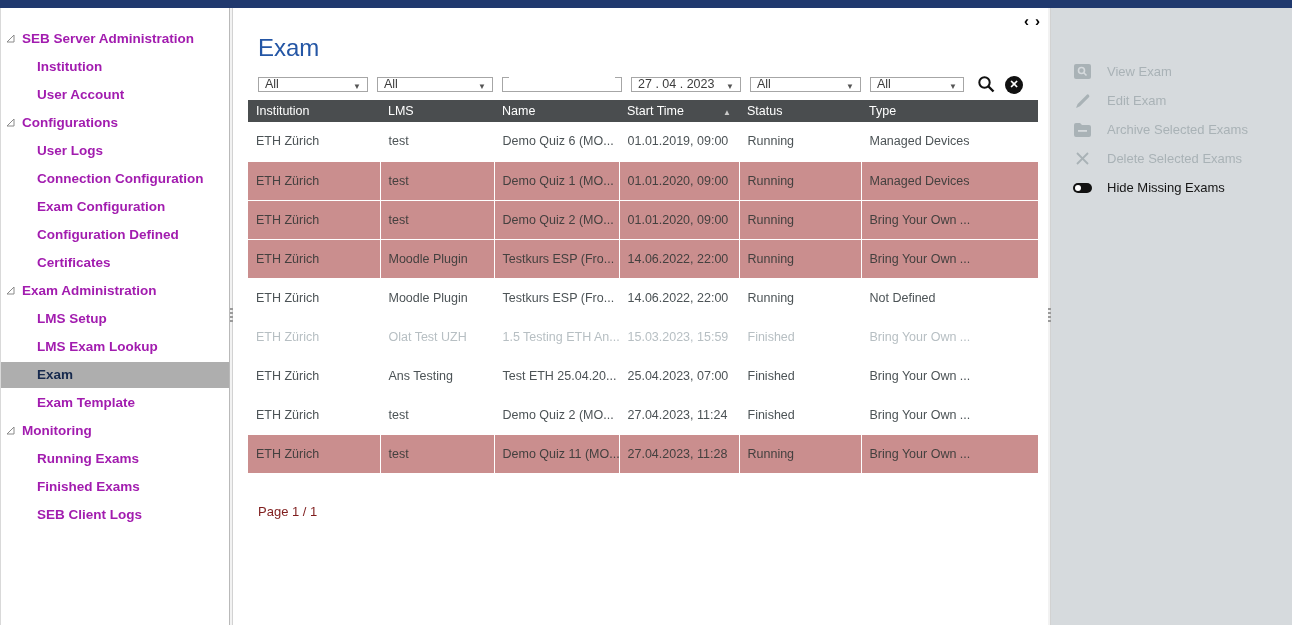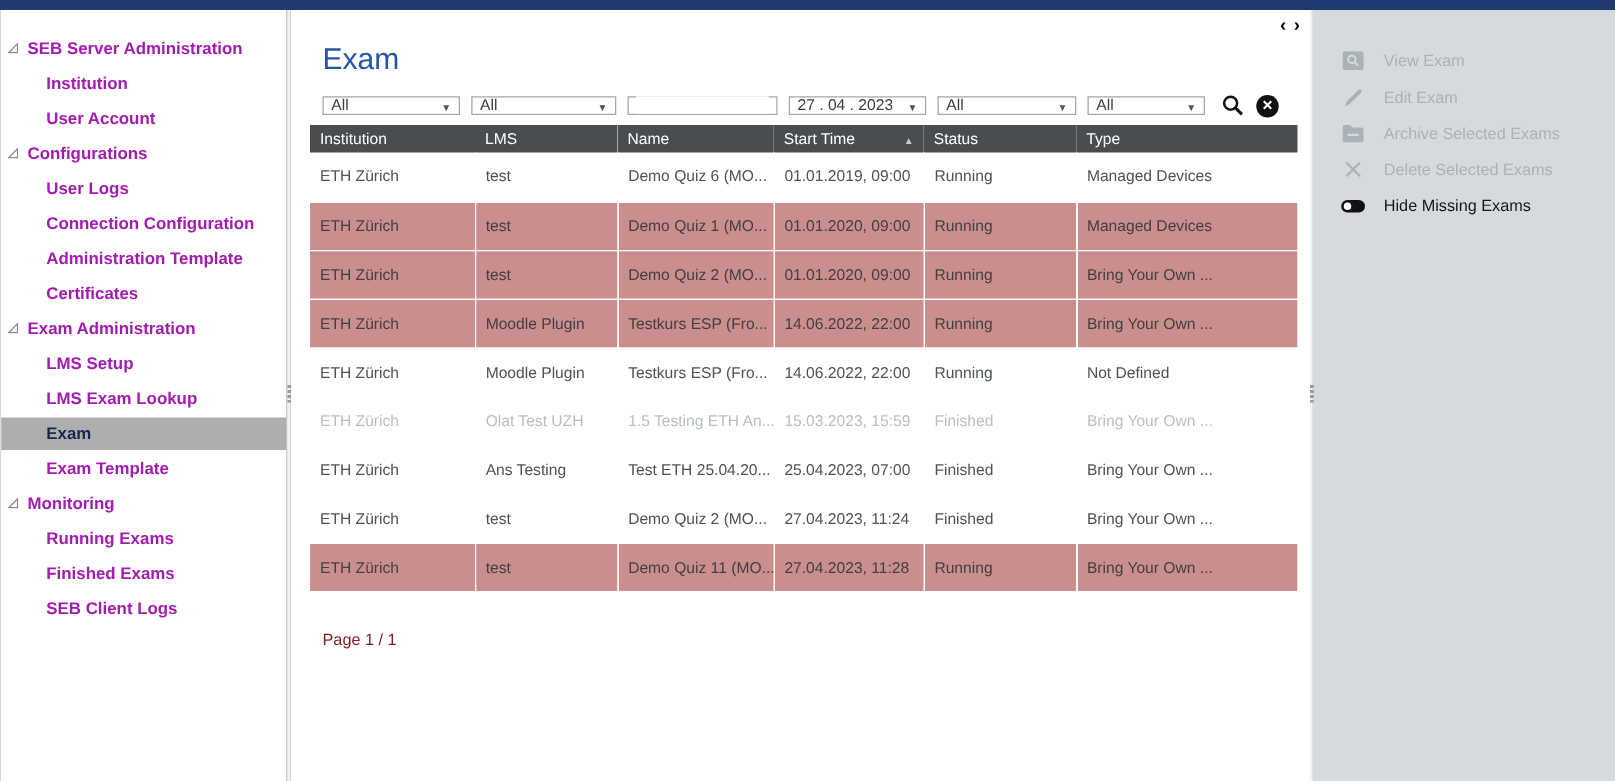--- a/index.html
+++ b/index.html
@@ -52,21 +52,21 @@
              text-align:left; padding:0 8px; white-space:nowrap; overflow:hidden; cursor:pointer; }
   .sort-asc { float:right; font-size:8px; color:#c9c9c9; margin-top:4px; }
   .grid td { height:39px; padding:0 8px; color:#4c5356; white-space:nowrap; overflow:hidden;
              border-bottom:1px solid #fff; border-right:1px solid #fff; cursor:default; }
   tr.row-pink td { background:#ca8e8e; color:#44403f; }
   tr.row-missing td { color:#b7bfc3; }
 
   .pagination { margin:30px 0 0 25px; font-size:13px; color:#7f1d1d; }
 
   
-  .rightpanel { width:241px; background:#d6dadd; flex:none; padding-top:26px; }
+  .rightpanel { width:241px; background:#d6dadd; flex:none; padding-top:49px; }
   .action { display:flex; align-items:center; gap:15px; padding-left:22px; height:29px;
             font-size:13px; color:#a9b2b6; cursor:default; }
   .action.enabled { color:#161616; cursor:pointer; }
   .action .ic { width:19px; display:flex; justify-content:center; }
   .toggle-pill { width:19px; height:10px; background:#111; border-radius:5px; position:relative; }
   .toggle-pill::after { content:""; position:absolute; left:2px; top:2px; width:6px; height:6px;
                         border-radius:50%; background:#fff; }
 </style>
 </head>
 <body>
@@ -84,21 +84,22 @@
     <div class="nav-item nav-child"><span>Institution</span></div>
     <div class="nav-item nav-child"><span>User Account</span></div>
     <div class="nav-item nav-section">
       <svg class="tree-arrow" viewBox="0 0 9 9">
           <polygon points="8,1 8,8 1,8" fill="none" stroke="#8a8a8a" stroke-width="1"></polygon>
         </svg>
       <span>Configurations</span>
     </div>
     <div class="nav-item nav-child"><span>User Logs</span></div>
     <div class="nav-item nav-child"><span>Connection Configuration</span></div>
-    <div class="nav-item nav-child"><span>Administration Template</span></div>
+    <div class="nav-item nav-child"><span>Exam Configuration</span></div>
+    <div class="nav-item nav-child"><span>Configuration Defined</span></div>
     <div class="nav-item nav-child"><span>Certificates</span></div>
     <div class="nav-item nav-section">
       <svg class="tree-arrow" viewBox="0 0 9 9">
           <polygon points="8,1 8,8 1,8" fill="none" stroke="#8a8a8a" stroke-width="1"></polygon>
         </svg>
       <span>Exam Administration</span>
     </div>
     <div class="nav-item nav-child"><span>LMS Setup</span></div>
     <div class="nav-item nav-child"><span>LMS Exam Lookup</span></div>
     <div class="nav-item nav-child nav-selected"><span>Exam</span></div>

